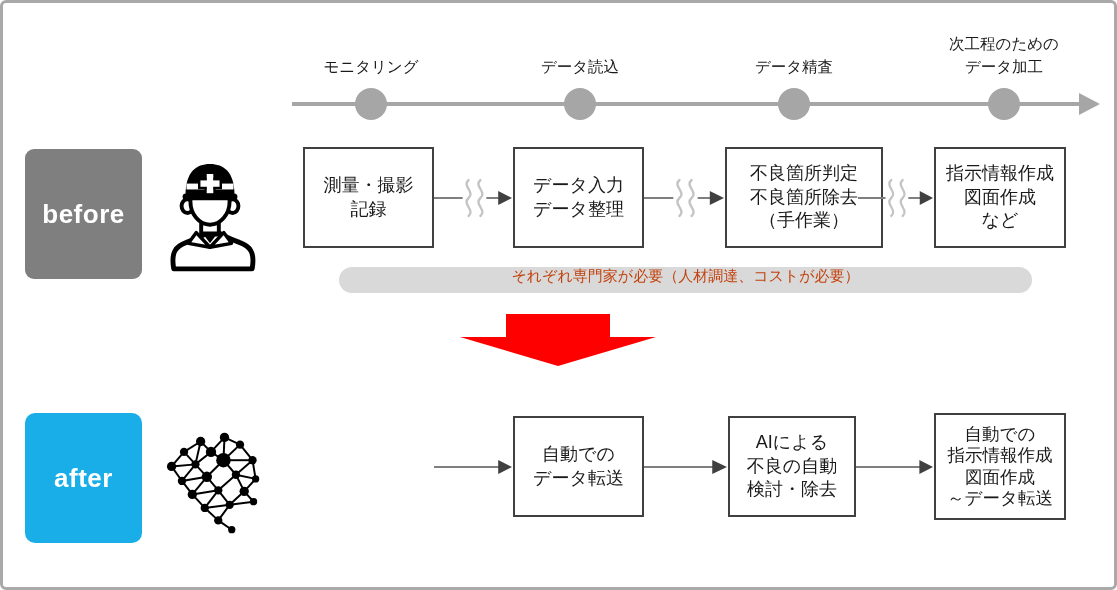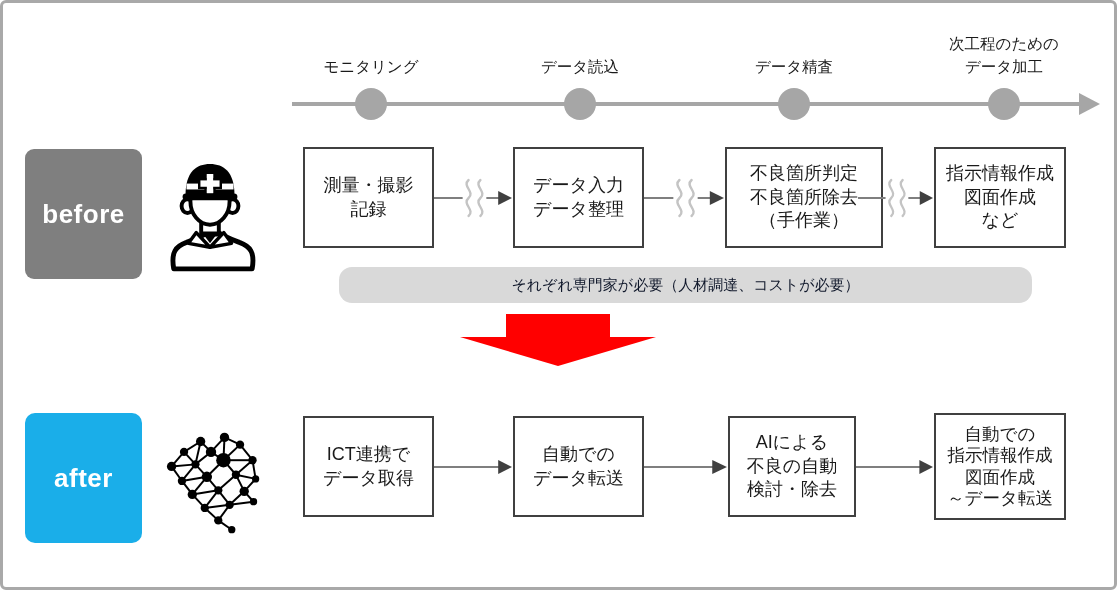--- a/index.html
+++ b/index.html
@@ -52,25 +52,25 @@
     font-size: 18px;
     line-height: 1.3;
     color: #1a1a1a;
   }
   .pbox span { display: block; white-space: nowrap; }
   .pbox.small-lh { line-height: 1.22; font-size: 17.5px; }
 
   
   .pill {
     position: absolute;
-    left: 336px; width: 693px; height: 36px;
+    left: 336px; width: 693px; height: 26px;
     border-radius: 13px;
-    display: flex; align-items: center; justify-content: center;
+    display: flex; justify-content: center;
     font-size: 15px;
-    color: #0f172a;
+    color: #c2410c;
   }
   #before-pill { top: 264px; background: var(--pill-gray, #d9d9d9); }
   #after-pill  { top: 533px; background: var(--pill-blue, #dee9f4); }
 
   .conn, .icon-wrap, #timeline-svg, #red-arrow { position: absolute; }
   svg { display: block; }
 </style>
 </head>
 <body>
 
@@ -233,24 +233,20 @@
         <circle cx="82" cy="62" r="4.5"></circle>
           <circle cx="44" cy="78" r="4"></circle>
           <circle cx="68" cy="75" r="4"></circle>
         <circle cx="91" cy="72" r="3.5"></circle>
           <circle cx="57" cy="90" r="4"></circle>
           <circle cx="70" cy="99" r="3.5"></circle>
       </g>
     </svg>
   </div>
 
-  <div class="pbox" style="left:300px; top:413px; width:131px;">
-    <span>ICT連携で</span>
-    <span>データ取得</span>
-  </div>
   <div class="pbox" style="left:510px; top:413px; width:131px;">
     <span>自動での</span>
     <span>データ転送</span>
   </div>
   <div class="pbox" style="left:725px; top:413px; width:128px;">
     <span>AIによる</span>
     <span>不良の自動</span>
     <span>検討・除去</span>
   </div>
   <div class="pbox small-lh" style="left:931px; top:410px; width:132px; height:107px;">

